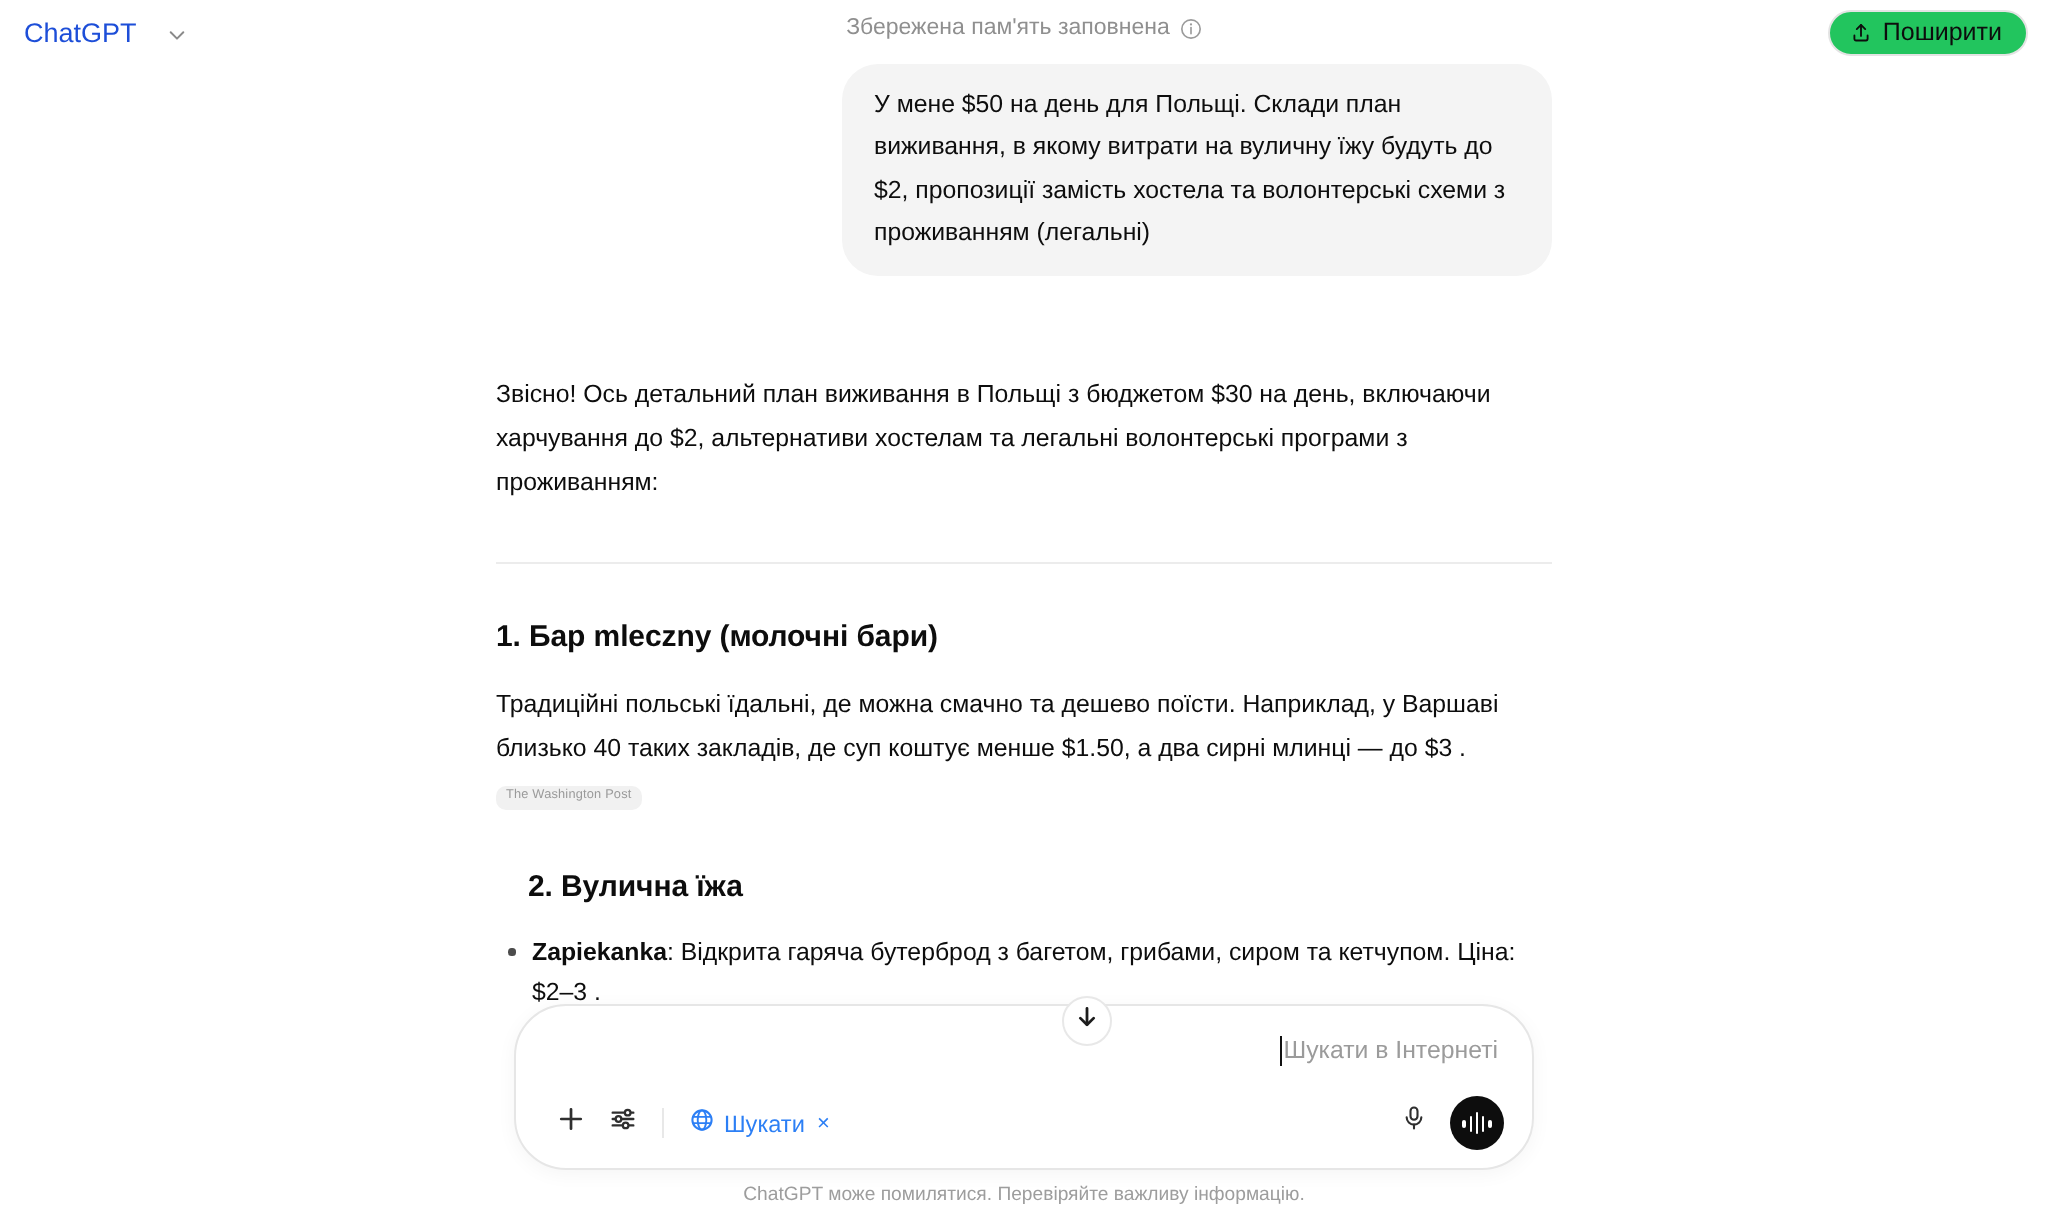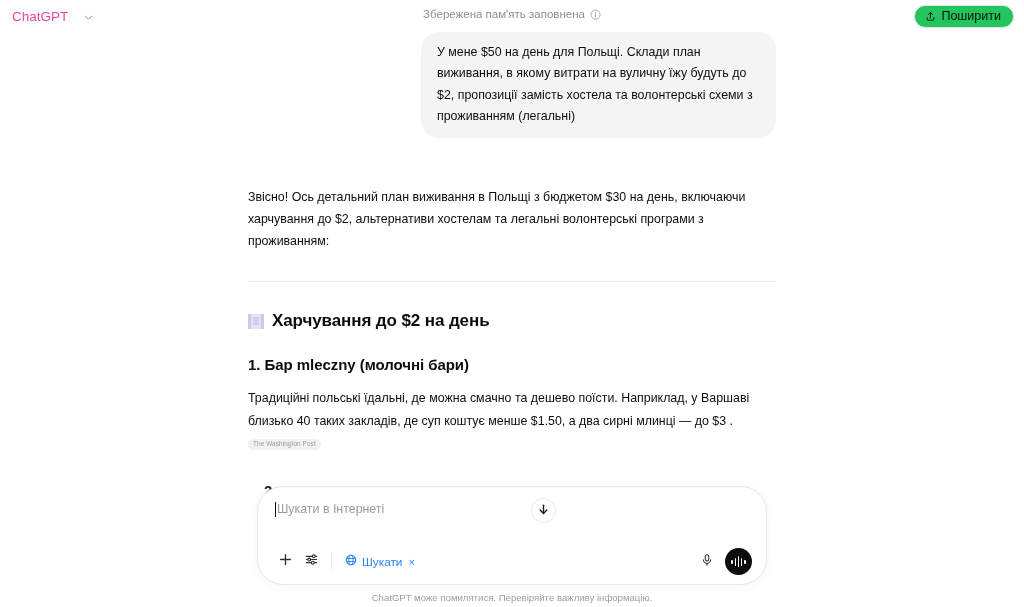--- a/index.html
+++ b/index.html
@@ -16,21 +16,21 @@
   
   .topbar {
     position: absolute; top: 0; left: 0; right: 0; height: 32px;
     display: flex; align-items: center;
     background: #ffffff;
     z-index: 30;
   }
   .brand {
     position: absolute; left: 8px; top: 7px;
     display: flex; align-items: center; gap: 16px;
-    font-size: 13.5px; color: #ec4899; cursor: pointer;
+    font-size: 13.5px; color: #1d4ed8; cursor: pointer;
     padding: 2px 4px; border-radius: 6px;
   }
   .chev { width: 9px; height: 9px; display:inline-block; position:relative; top:1px; }
   .chev svg { display:block; }
 
   .memnote {
     position: absolute; left: 0; right: 0; top: 8px;
     display: flex; justify-content: center; align-items: flex-end; gap: 5px;
     font-size: 11.5px; color: #8f8f8f;
   }
@@ -131,25 +131,25 @@
     z-index: 20;
   }
   .composer {
     width: 510px; margin: 0 auto;
     background: #ffffff;
     border: 1px solid #e6e6e6;
     border-radius: 26px;
     box-shadow: 0 2px 10px rgba(0,0,0,0.045);
     padding: 11px 14px 9px 14px;
   }
-  .input-line { display: flex; align-items: center; height: 22px; padding: 0 3px; }
+  .input-line { display: flex; align-items: center; height: 22px; padding: 0 3px; justify-content: flex-end; }
   .caret { width: 1px; height: 15px; background: #111; margin-right: 1px; }
   .ph { font-size: 12.4px; color: #9b9b9b; }
 
-  .controls { display: flex; align-items: center; margin-top: 28px; text-align: right; }
+  .controls { display: flex; align-items: center; margin-top: 12px; text-align: right; }
   .ctl {
     width: 26px; height: 26px; border-radius: 50%;
     display: flex; align-items: center; justify-content: center;
     cursor: pointer; color: #2f2f2f;
   }
   .vdiv { width: 1px; height: 15px; background: #e8e8e8; margin: 0 7px; }
   .searchchip {
     display: flex; align-items: center; gap: 5px;
     color: #2c7ff5; font-size: 11.8px; cursor: pointer;
     padding: 3px 6px; border-radius: 999px;
@@ -214,24 +214,20 @@
 
       <div class="user-row">
         <div class="user-bubble">У мене $50 на день для Польщі. Склади план виживання, в якому витрати на вуличну їжу будуть до $2, пропозиції замість хостела та волонтерські схеми з проживанням (легальні)</div>
       </div>
 
       <div class="assistant">
         <p class="para">Звісно! Ось детальний план виживання в Польщі з бюджетом $30 на день, включаючи харчування до $2, альтернативи хостелам та легальні волонтерські програми з проживанням:</p>
 
         <hr class="hr">
 
-        <h2 class="sec">
-          <span class="tofu"></span>
-          <span>Харчування до $2 на день</span>
-        </h2>
 
         <h3 class="sub">1. Бар mleczny (молочні бари)</h3>
         <p class="para">
           <span>Традиційні польські їдальні, де можна смачно та дешево поїсти. Наприклад, у Варшаві близько 40 таких закладів, де суп коштує менше $1.50, а два сирні млинці — до $3 .</span>
           <span class="cite">The Washington Post</span>
         </p>
 
         <h3 class="sub spaced">2. Вулична їжа</h3>
         <ul class="bullets">
           <li>

